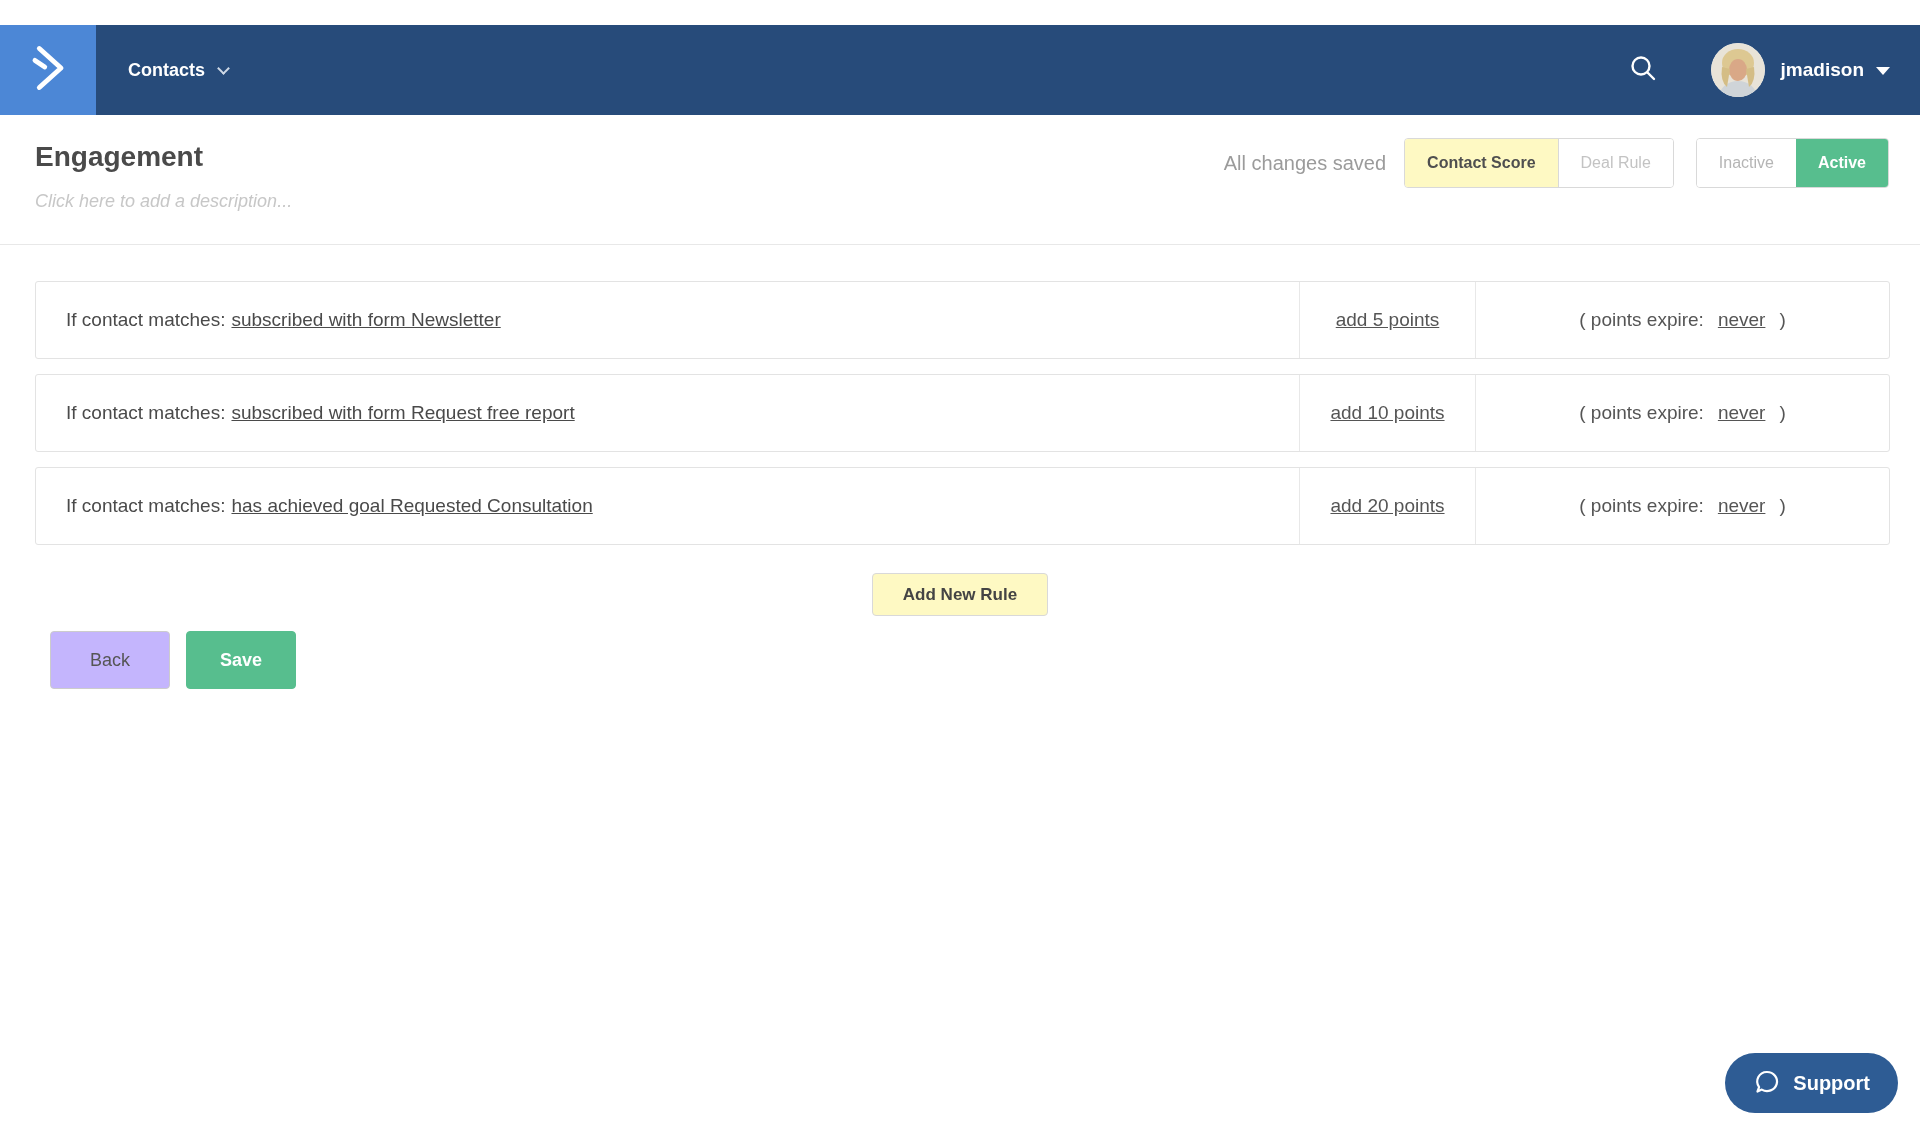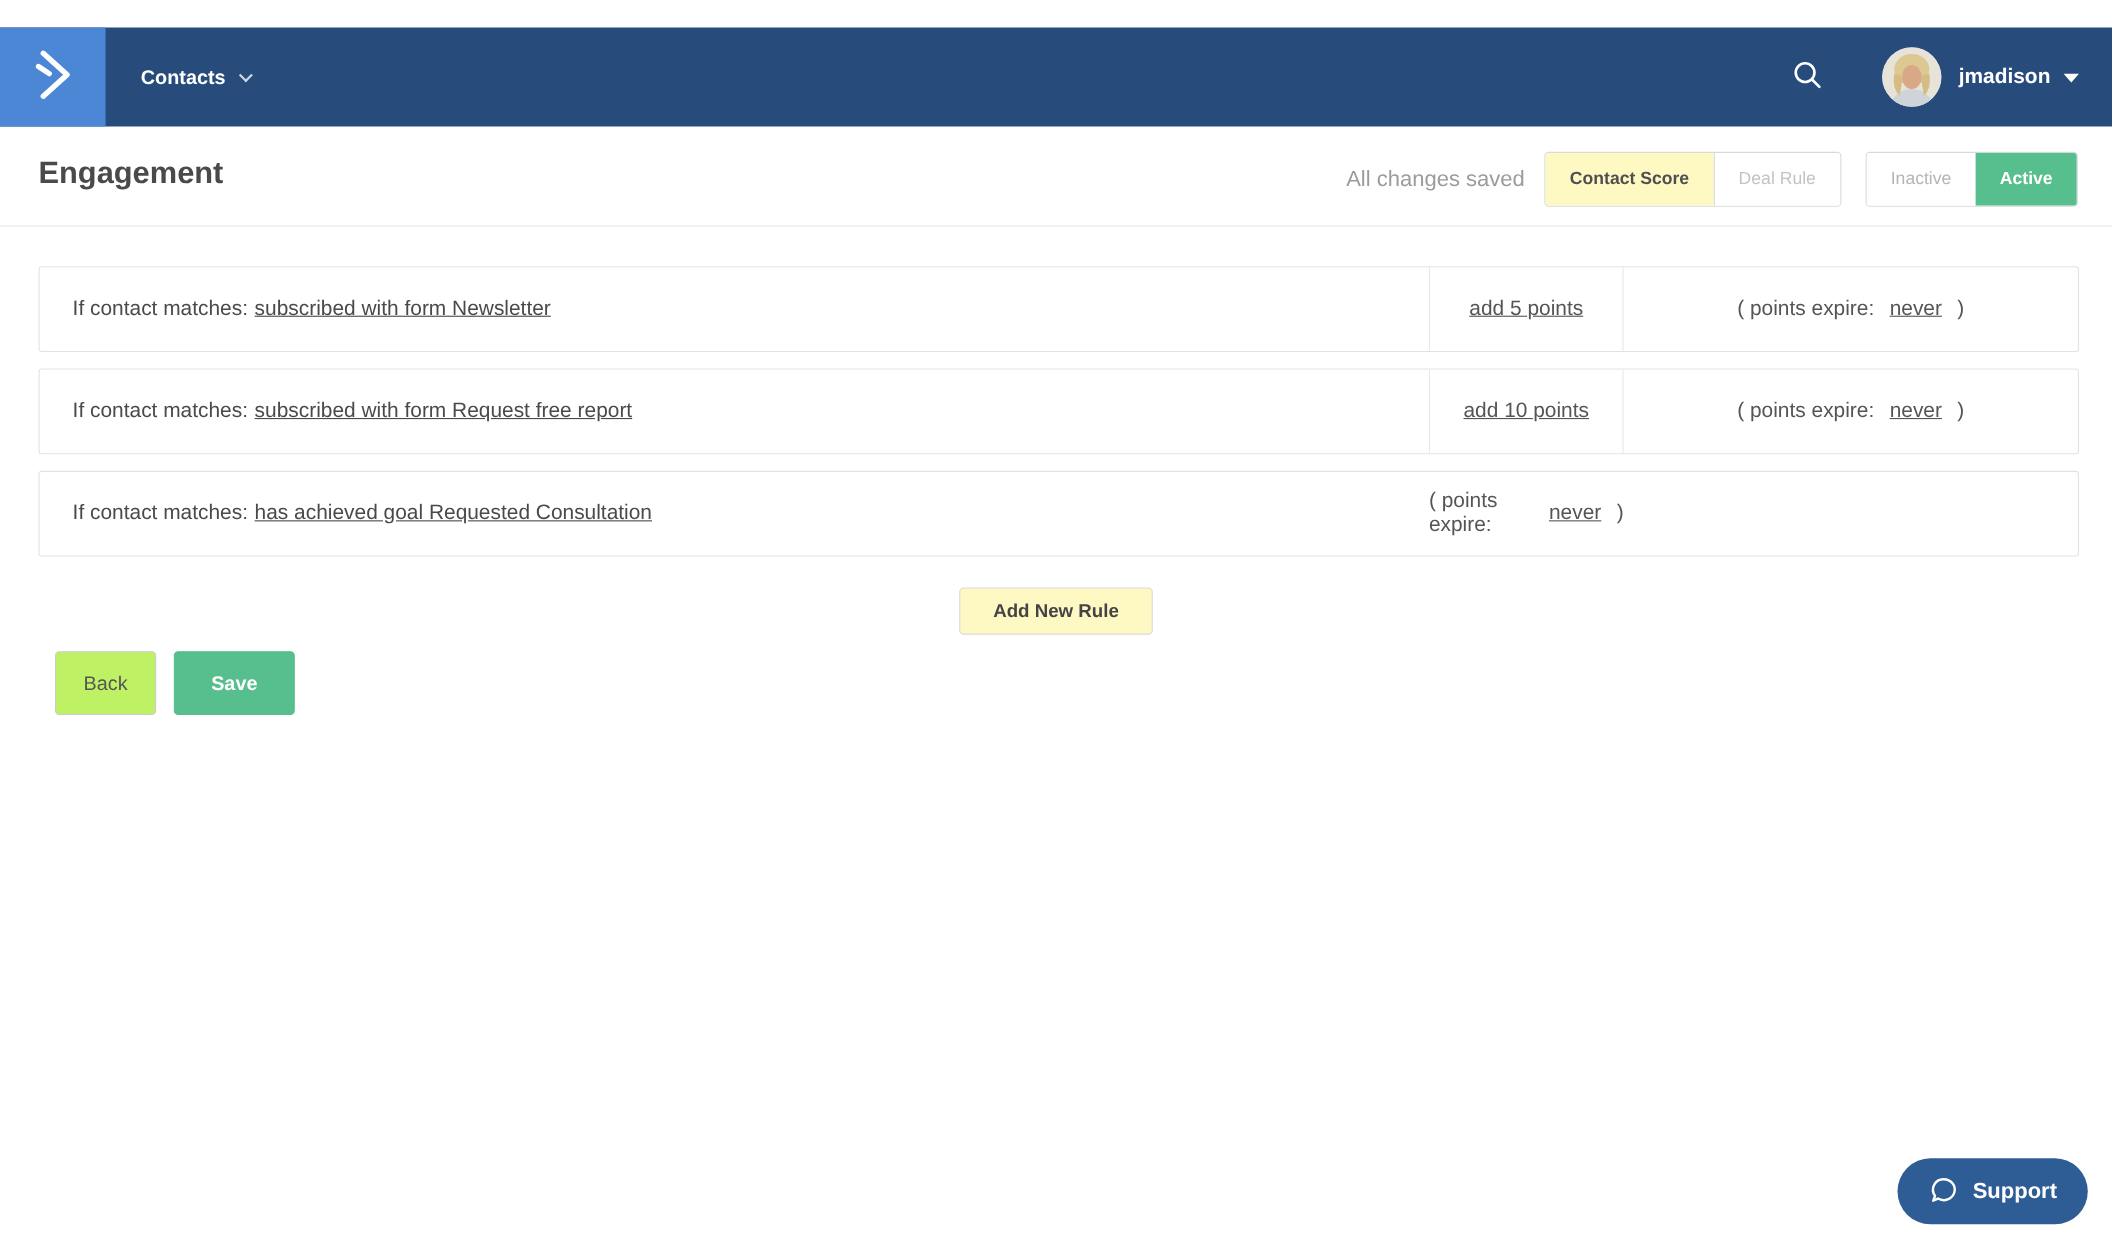--- a/index.html
+++ b/index.html
@@ -54,21 +54,21 @@
   .rule-points a { font-size:19px; color:#555; text-decoration:underline; cursor:pointer; }
   .rule-expire { display:flex; align-items:center; justify-content:center; font-size:19px; color:#555; }
   .rule-expire a { color:#555; text-decoration:underline; cursor:pointer; margin:0 14px; }
 
   
   .add-rule-wrap { display:flex; justify-content:center; margin-top:28px; }
   .add-rule-btn { height:43px; padding:0 30px; background:#fef9c3; border:1px solid #d9d9d9;
                   border-radius:4px; font-size:17px; font-weight:600; color:#444;
                   cursor:pointer; font-family:inherit; }
   .footer-actions { display:flex; margin:15px 0 0 50px; }
-  .back-btn { width:92px; height:58px; background:#bef264; border:1px solid #cccccc;
+  .back-btn { width:120px; height:58px; background:#c4b5fd; border:1px solid #cccccc;
               border-radius:4px; font-size:18px; color:#555; cursor:pointer; font-family:inherit; }
   .save-btn { width:110px; height:58px; background:#57be8e; border:1px solid #57be8e;
               border-radius:4px; font-size:18px; font-weight:bold; color:#ffffff;
               margin-left:16px; cursor:pointer; font-family:inherit; }
 
   
   .support-btn { position:absolute; right:22px; bottom:14px; height:60px; padding:0 28px;
                  background:#2e5c94; border:none; border-radius:30px; display:flex;
                  align-items:center; cursor:pointer; }
   .support-label { color:#ffffff; font-size:20px; font-weight:bold; margin-left:12px;
@@ -112,20 +112,21 @@
         </svg>
       </span>
       <span class="username">jmadison</span>
       <span class="caret-down"></span>
     </div>
   </div>
 </div>
 
 <div class="page-header">
   <div class="page-title">Engagement</div>
+  <div class="page-desc">Click here to add a description...</div>
 
   <div class="header-controls">
     <span class="save-status">All changes saved</span>
     <div class="segmented">
       <div class="seg sel-gray">Contact Score</div>
       <div class="seg unsel">Deal Rule</div>
     </div>
     <div class="gap22"></div>
     <div class="segmented">
       <div class="seg unsel2">Inactive</div>
@@ -163,20 +164,23 @@
       <span>( points expire:</span>
       <a>never</a>
       <span>)</span>
     </div>
   </div>
 
   <div class="rule-row">
     <div class="rule-main">
       <span>If contact matches:</span>
       <a>has achieved goal Requested Consultation</a>
+    </div>
+    <div class="rule-points">
+      <a>add 20 points</a>
     </div>
     <div class="rule-expire">
       <span>( points expire:</span>
       <a>never</a>
       <span>)</span>
     </div>
   </div>
 
 </div>
 

